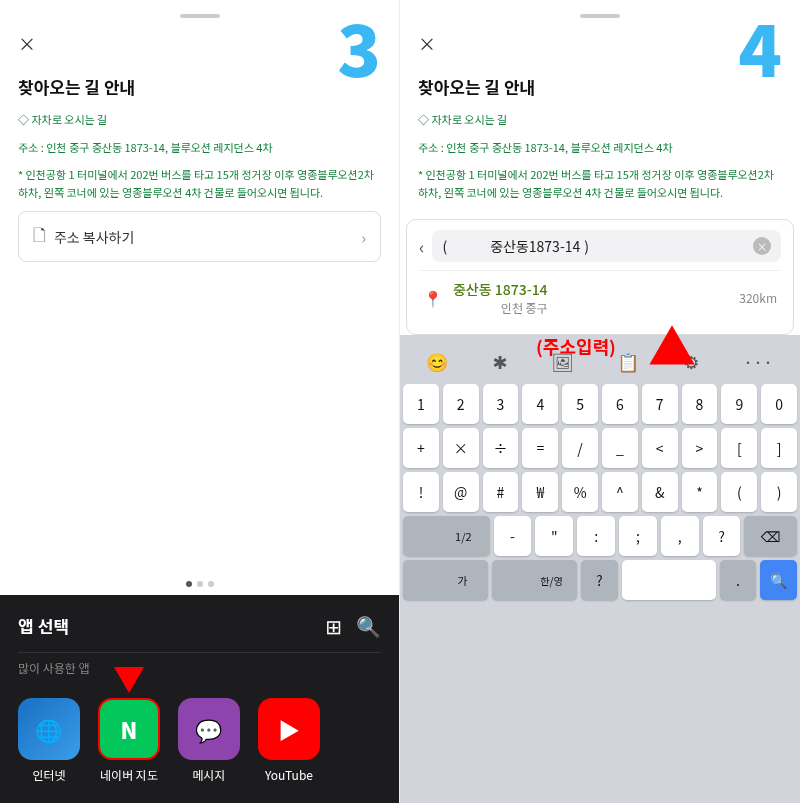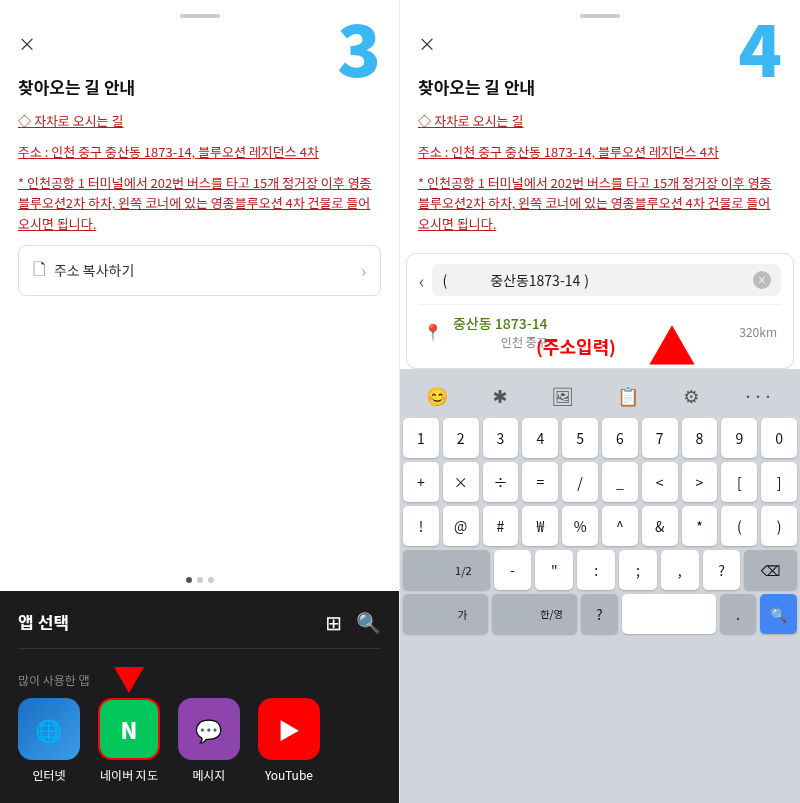--- a/index.html
+++ b/index.html
@@ -65,25 +65,24 @@
     }
 
     .direction-title {
       font-size: 17px;
       font-weight: 700;
       color: #111;
       margin-bottom: 12px;
     }
 
     .direction-text {
-      font-size: 13px;
-      color: #b91c1c;
+      font-size: 11px;
+      color: #15803d;
       line-height: 1.6;
       margin-bottom: 10px;
-      text-decoration: underline;
     }
 
     .copy-address-row {
       display: flex;
       align-items: center;
       justify-content: space-between;
       border: 1px solid #ddd;
       border-radius: 8px;
       padding: 10px 14px;
       margin-top: 10px;
@@ -149,23 +148,23 @@
 
     .app-select-icon {
       font-size: 20px;
       color: #fff;
       cursor: pointer;
     }
 
     .section-label {
       font-size: 12px;
       color: #888;
-      margin-bottom: 10px;
+      margin-bottom: 22px;
       border-top: 1px solid #333;
-      padding-top: 22px;
+      padding-top: 6px;
     }
 
     .apps-row {
       display: flex;
       gap: 18px;
       align-items: flex-end;
     }
 
     .app-item {
       display: flex;

